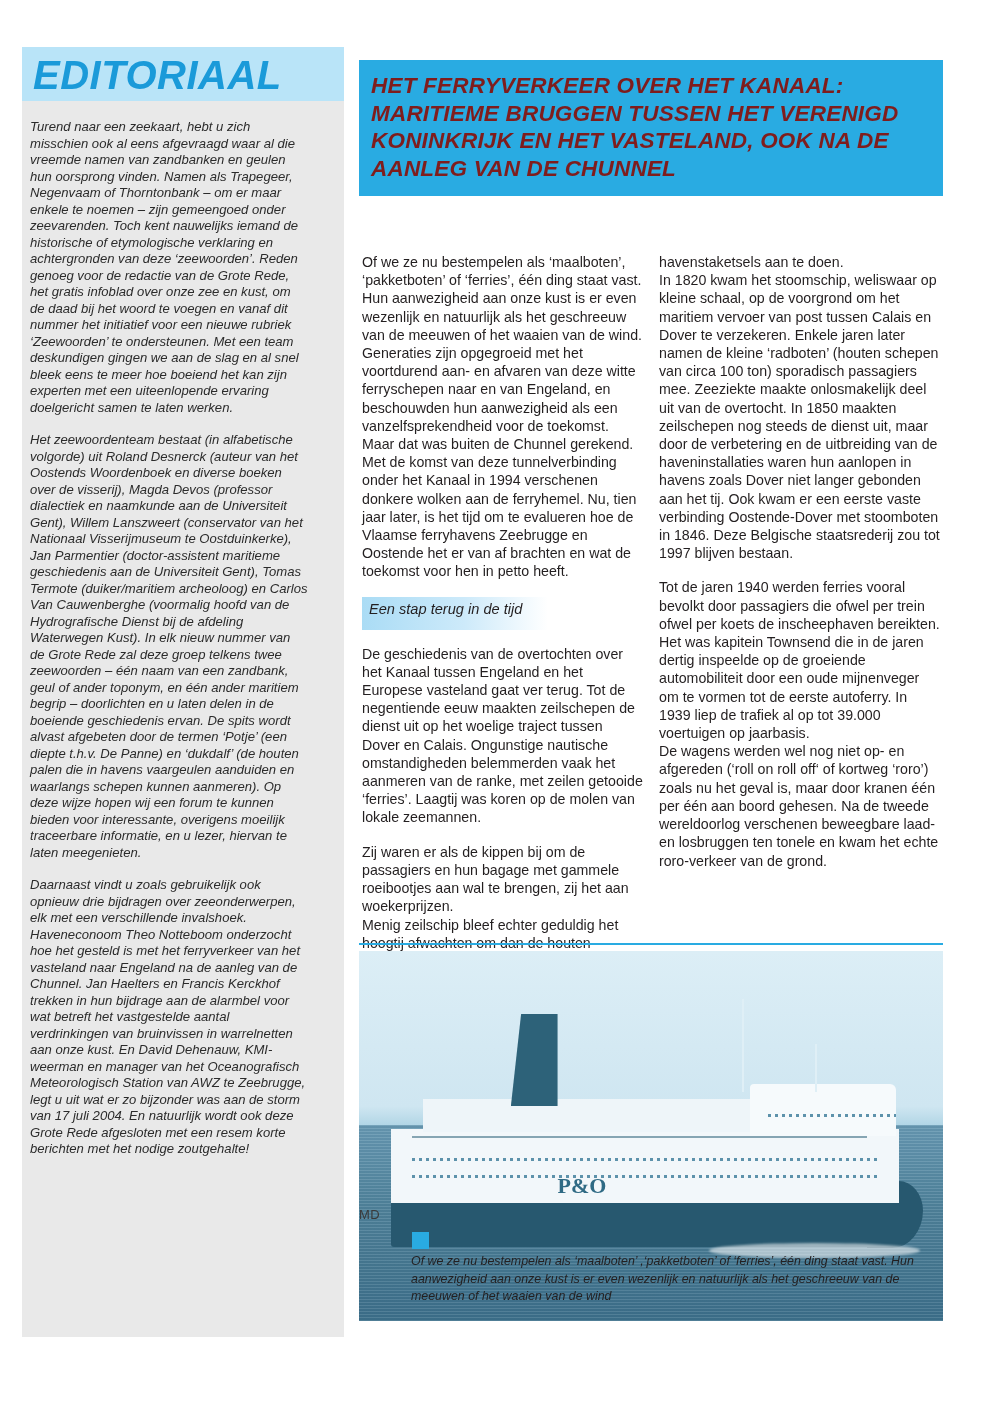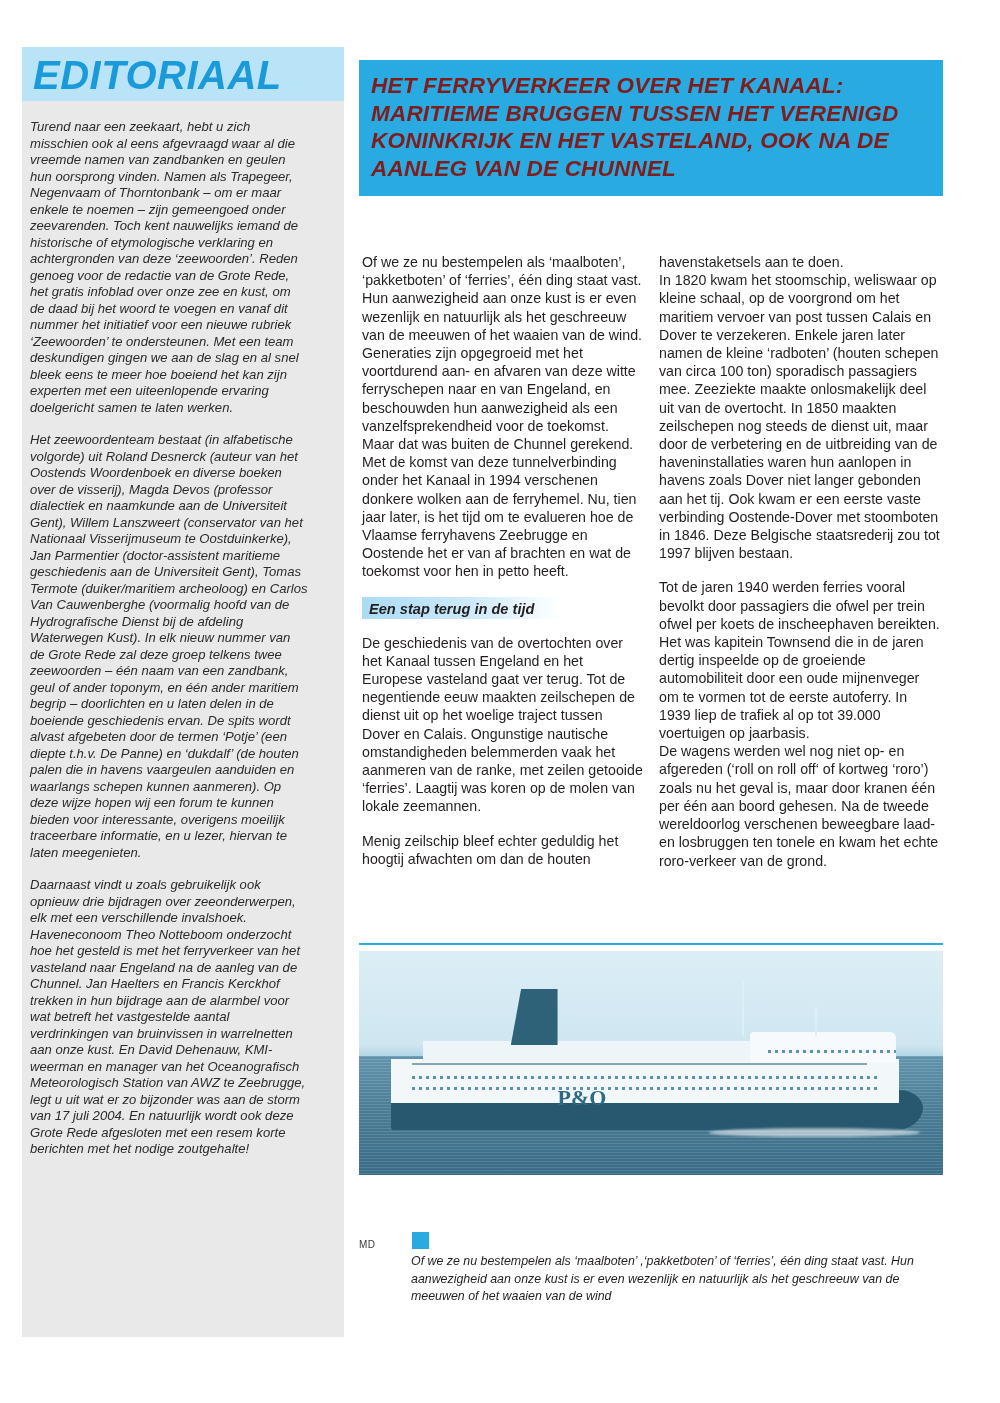--- a/index.html
+++ b/index.html
@@ -113,36 +113,36 @@
   .art-col p { margin: 0 0 16px 0; }
   .art-col p.tight { margin-bottom: 0; }
 
   .subhead-wrap {
     margin: 2px 0 15px 0;
     display: block;
   }
   .subhead {
     display: inline-block;
     font-family: "Liberation Sans", sans-serif;
-    font-weight: bold;
+    font-weight: normal;
     font-style: italic;
     font-size: 14.6px;
     line-height: 20px;
     color: #231f20;
-    padding: 2px 26px 0 7px;
+    padding: 2px 26px 11px 7px;
     background: linear-gradient(to right, #aadcf5 0%, #cdeafa 55%, #ffffff 100%);
   }
 
   
   .photo-wrap {
     position: absolute;
     left: 359px;
     top: 951px;
     width: 584px;
-    height: 224px;
+    height: 370px;
     border-radius: 15px;
   }
   .photo-rule {
     position: absolute;
     left: 0;
     top: -8px;
     width: 584px;
     height: 2px;
     background: #29abe2;
   }
@@ -261,23 +261,23 @@
     height: 4%;
     background: rgba(255,255,255,0.55);
     border-radius: 50%;
     filter: blur(1px);
   }
 
   
   .credit {
     position: absolute;
     left: 359px;
-    top: 1239px;
-    font-family: "Liberation Sans", sans-serif;
-    font-size: 10px;
+    top: 1207px;
+    font-family: "Liberation Sans", sans-serif;
+    font-size: 13px;
     color: #3a3a3a;
     letter-spacing: 0.3px;
   }
   .caption-marker {
     position: absolute;
     left: 412px;
     top: 1232px;
     width: 17px;
     height: 17px;
     background: #29abe2;
@@ -317,20 +317,21 @@
   </div>
 
   <div class="art-col mid">
     <p>Of we ze nu bestempelen als ‘maalboten’, ‘pakketboten’ of ‘ferries’, één ding staat vast. Hun aanwezigheid aan onze kust is er even wezenlijk en natuurlijk als het geschreeuw van de meeuwen of het waaien van de wind. Generaties zijn opgegroeid met het voortdurend aan- en afvaren van deze witte ferryschepen naar en van Engeland, en beschouwden hun aanwezigheid als een vanzelfsprekendheid voor de toekomst. Maar dat was buiten de Chunnel gerekend. Met de komst van deze tunnelverbinding onder het Kanaal in 1994 verschenen donkere wolken aan de ferryhemel. Nu, tien jaar later, is het tijd om te evalueren hoe de Vlaamse ferryhavens Zeebrugge en Oostende het er van af brachten en wat de toekomst voor hen in petto heeft.</p>
 
     <span class="subhead-wrap">
       <span class="subhead">Een stap terug in de tijd</span>
     </span>
 
     <p>De geschiedenis van de overtochten over het Kanaal tussen Engeland en het Europese vasteland gaat ver terug. Tot de negentiende eeuw maakten zeilschepen de dienst uit op het woelige traject tussen Dover en Calais. Ongunstige nautische omstandigheden belemmerden vaak het aanmeren van de ranke, met zeilen getooide ‘ferries’. Laagtij was koren op de molen van lokale zeemannen.</p>
+    <p class="tight">Zij waren er als de kippen bij om de passagiers en hun bagage met gammele roeibootjes aan wal te brengen, zij het aan woekerprijzen.</p>
     <p class="tight">Menig zeilschip bleef echter geduldig het hoogtij afwachten om dan de houten</p>
   </div>
 
   <div class="art-col right">
     <p class="tight">havenstaketsels aan te doen.</p>
     <p>In 1820 kwam het stoomschip, weliswaar op kleine schaal, op de voorgrond om het maritiem vervoer van post tussen Calais en Dover te verzekeren. Enkele jaren later namen de kleine ‘radboten’ (houten schepen van circa 100 ton) sporadisch passagiers mee. Zeeziekte maakte onlosmakelijk deel uit van de overtocht. In 1850 maakten zeilschepen nog steeds de dienst uit, maar door de verbetering en de uitbreiding van de haveninstallaties waren hun aanlopen in havens zoals Dover niet langer gebonden aan het tij. Ook kwam er een eerste vaste verbinding Oostende-Dover met stoomboten in 1846. Deze Belgische staatsrederij zou tot 1997 blijven bestaan.</p>
     <p class="tight">Tot de jaren 1940 werden ferries vooral bevolkt door passagiers die ofwel per trein ofwel per koets de inscheephaven bereikten. Het was kapitein Townsend die in de jaren dertig inspeelde op de groeiende automobiliteit door een oude mijnenveger om te vormen tot de eerste autoferry. In 1939 liep de trafiek al op tot 39.000 voertuigen op jaarbasis.</p>
     <p>De wagens werden wel nog niet op- en afgereden (‘roll on roll off‘ of kortweg ‘roro’) zoals nu het geval is, maar door kranen één per één aan boord gehesen. Na de tweede wereldoorlog verschenen beweegbare laad- en losbruggen ten tonele en kwam het echte roro-verkeer van de grond.</p>
   </div>
 

